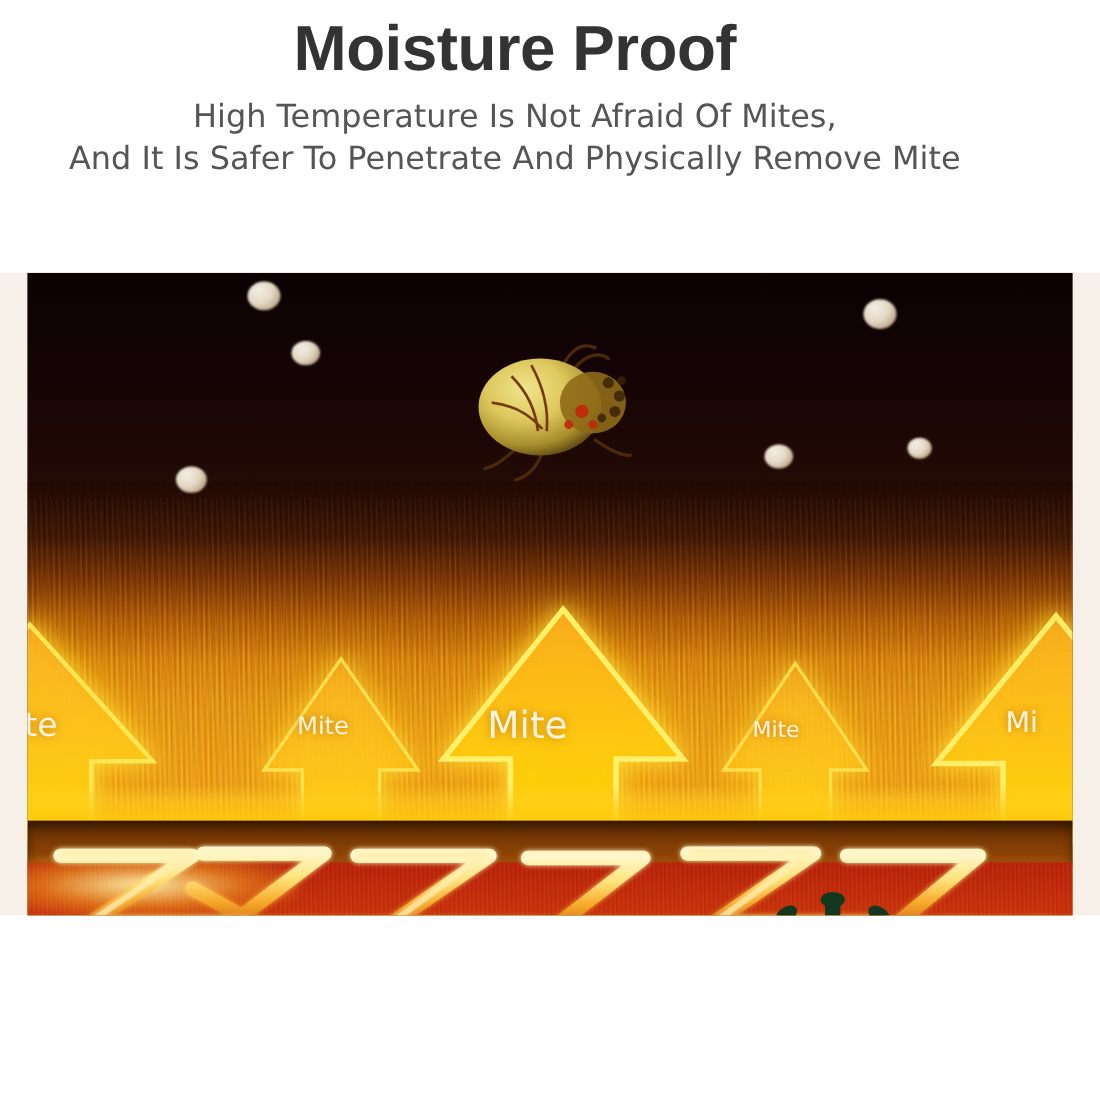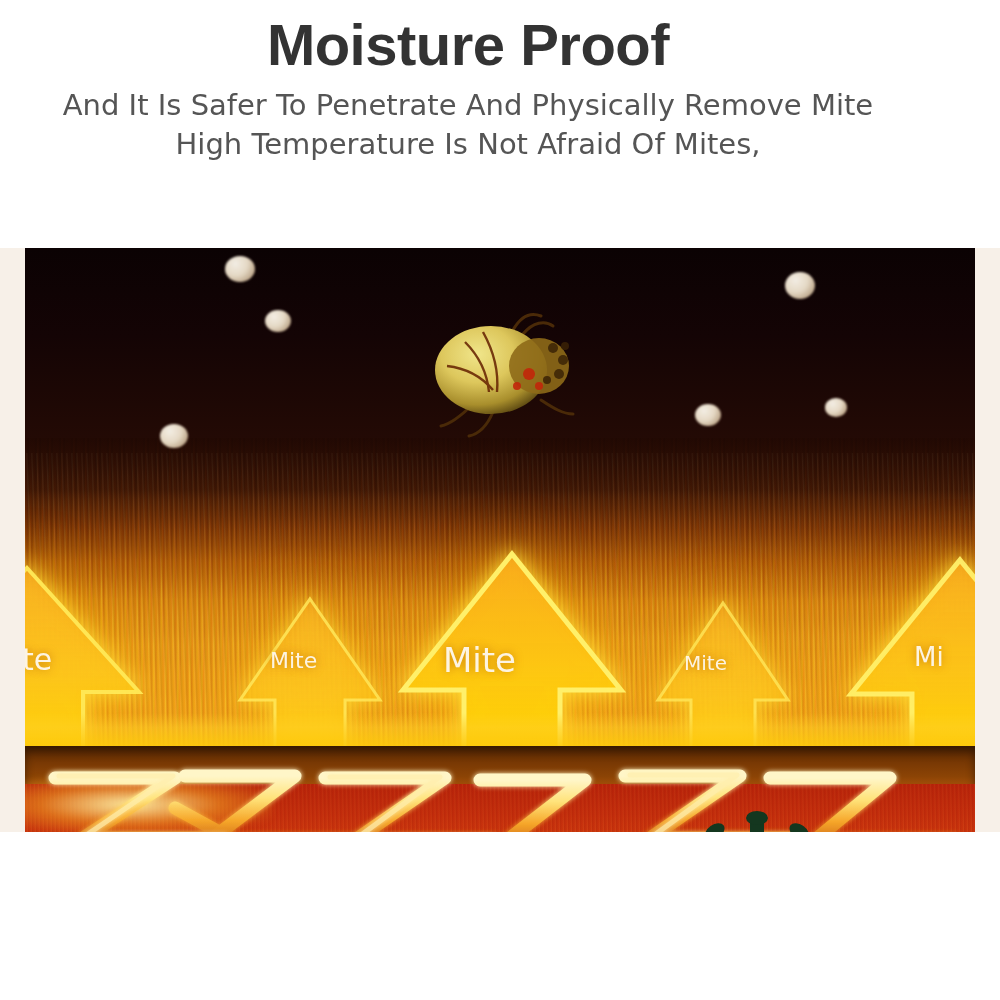--- a/index.html
+++ b/index.html
@@ -253,22 +253,22 @@
     left: 0; bottom: 0; width: 100%; height: 4%;
     background: linear-gradient(to bottom, rgba(160,40,8,0.0), rgba(120,25,5,0.45));
   }
 </style>
 </head>
 <body>
 
 <div class="header">
   <div class="title-line">Moisture Proof</div>
   <div class="subtitle-block">
+    <div class="subtitle-line">High Temperature Is Not Afraid Of Mites,</div>
     <div class="subtitle-line">And It Is Safer To Penetrate And Physically Remove Mite</div>
-    <div class="subtitle-line">High Temperature Is Not Afraid Of Mites,</div>
   </div>
 </div>
 
 <div class="photo-frame">
   <div class="photo">
 
     <div class="air"></div>
     <div class="fiber"></div>
     <div class="fiber2"></div>
     <div class="fiberblur"></div>

